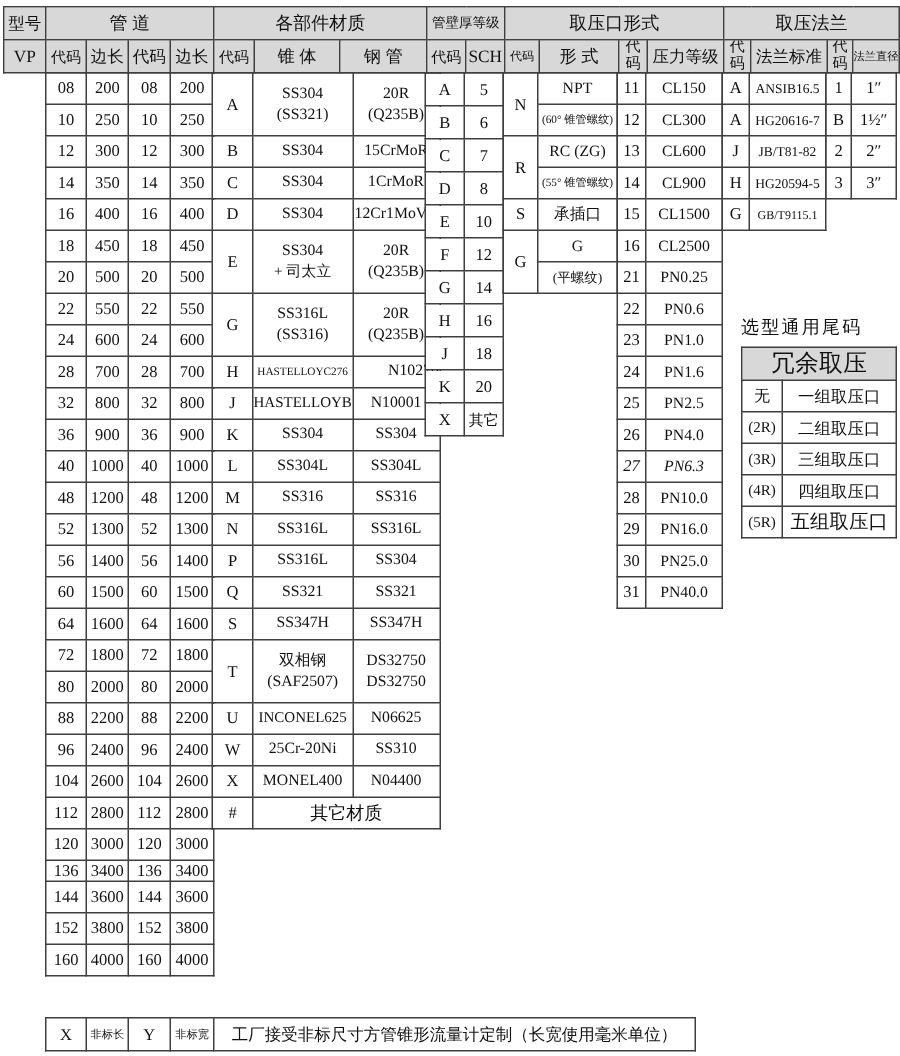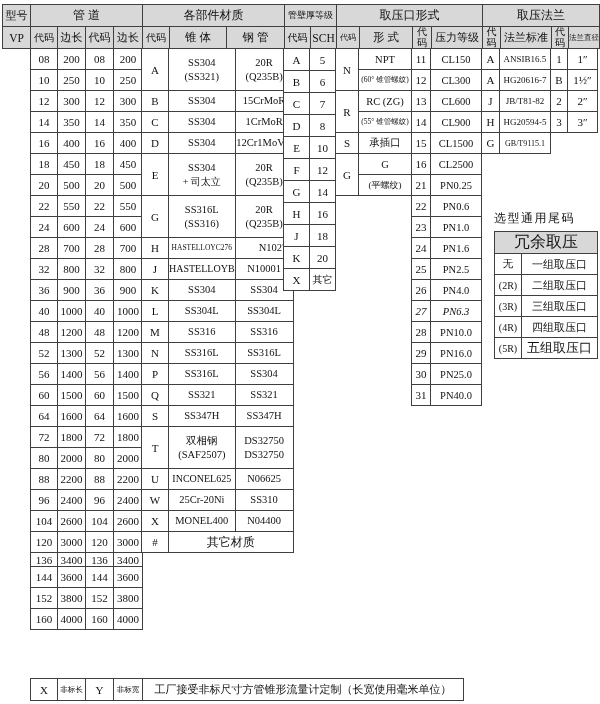--- a/index.html
+++ b/index.html
@@ -212,20 +212,26 @@
             <td>96</td>
             <td>2400</td>
           </tr>
           <tr style="height: 21px;">
             <td>104</td>
             <td>2600</td>
             <td>104</td>
             <td>2600</td>
           </tr>
           <tr style="height: 21px;">
+            <td>112</td>
+            <td>2800</td>
+            <td>112</td>
+            <td>2800</td>
+          </tr>
+          <tr style="height: 21px;">
             <td>120</td>
             <td>3000</td>
             <td>120</td>
             <td>3000</td>
           </tr>
           <tr style="height: 14px;">
             <td>136</td>
             <td>3400</td>
             <td>136</td>
             <td>3400</td>

